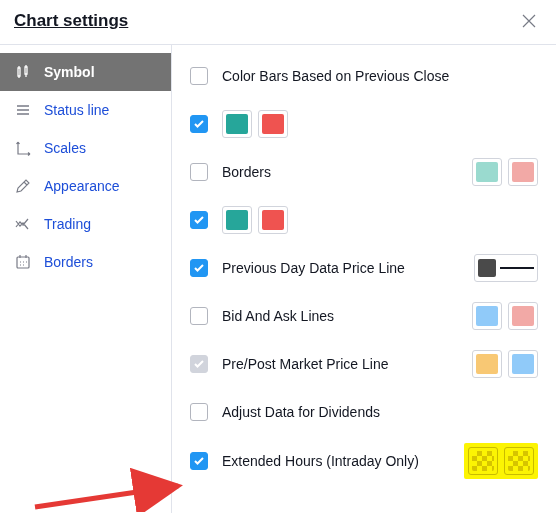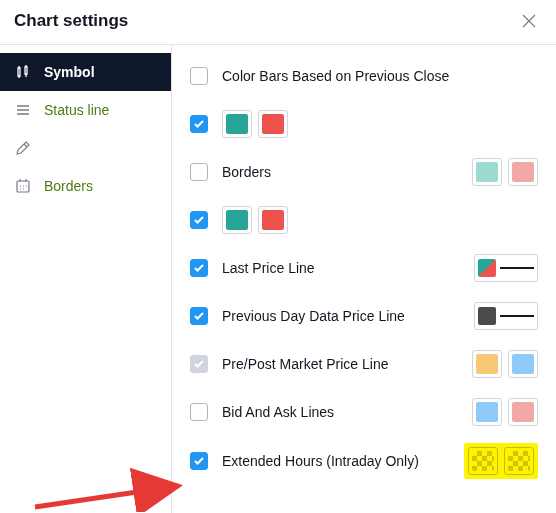--- a/index.html
+++ b/index.html
@@ -16,20 +16,21 @@
     display: flex;
     align-items: center;
     justify-content: space-between;
     padding: 10px 16px 12px 14px;
     border-bottom: 1px solid #e0e3eb;
   }
   .title {
     font-weight: 700;
     font-size: 17px;
     color: #131722;
+    text-decoration: underline;
   }
   .close-btn {
     width: 22px; height: 22px;
     display: flex; align-items: center; justify-content: center;
     cursor: pointer;
     color: #787b86;
   }
   .body {
     display: flex;
     height: calc(100% - 44px);
@@ -38,25 +39,25 @@
     width: 172px;
     border-right: 1px solid #e0e3eb;
     padding-top: 8px;
   }
   .sidebar-item {
     display: flex;
     align-items: center;
     gap: 12px;
     padding: 10px 14px;
     cursor: pointer;
-    color: #4d7c0f;
+    color: #1d4ed8;
     font-size: 14px;
   }
   .sidebar-item.active {
-    background: #0f172a;
+    background: #737373;
     color: #fff;
     font-weight: 600;
   }
   .sidebar-item .icon {
     width: 18px; height: 18px;
     display: flex; align-items: center; justify-content: center;
   }
   .content {
     flex: 1;
     padding: 14px 18px 0 18px;
@@ -171,29 +172,46 @@
 
     <div class="sidebar-item">
       <span class="icon">
         <svg width="16" height="16" viewBox="0 0 16 16">
             <path d="M2 4h12M2 8h12M2 12h12" stroke="#787b86" stroke-width="1.3"></path>
           </svg>
       </span>
       <span>Status line</span>
     </div>
 
+    <div class="sidebar-item">
+      <span class="icon">
+        <svg width="16" height="16" viewBox="0 0 16 16">
+            <path d="M3 2v12h12M3 2l-1.5 2M3 2l1.5 2M15 14l-2-1.5M15 14l-2 1.5" stroke="#787b86" stroke-width="1.2" fill="none"></path>
+          </svg>
+      </span>
+      <span>Scales</span>
+    </div>
 
     <div class="sidebar-item">
       <span class="icon">
         <svg width="16" height="16" viewBox="0 0 16 16">
             <path d="M2 14l1-4 8-8 3 3-8 8-4 1z M9 4l3 3" stroke="#787b86" stroke-width="1.1" fill="none"></path>
           </svg>
       </span>
-    </div>
-
+      <span>Appearance</span>
+    </div>
+
+    <div class="sidebar-item">
+      <span class="icon">
+        <svg width="16" height="16" viewBox="0 0 16 16">
+            <path d="M1 11l4-5 3 3 5-6M1 5l4 5 3-3 5 6" stroke="#787b86" stroke-width="1.2" fill="none"></path>
+          </svg>
+      </span>
+      <span>Trading</span>
+    </div>
 
     <div class="sidebar-item">
       <span class="icon">
         <svg width="16" height="16" viewBox="0 0 16 16">
             <rect x="2" y="3" width="12" height="11" rx="1" stroke="#787b86" stroke-width="1.2" fill="none"></rect>
             <path d="M5 1v3M11 1v3M5 8h1M8 8h1M11 8h1M5 11h1M8 11h1" stroke="#787b86" stroke-width="1.2"></path>
           </svg>
       </span>
       <span>Borders</span>
     </div>
@@ -245,80 +263,70 @@
       <div class="swatches">
         <div class="swatch">
             <div class="swatch-inner" style="background:#26a69a"></div>
           </div>
         <div class="swatch">
             <div class="swatch-inner" style="background:#ef5350"></div>
           </div>
       </div>
     </div>
 
-    <div class="row">
-      <span class="checkbox checked">
-        <svg width="12" height="12" viewBox="0 0 12 12">
-            <path d="M2 6l2.5 2.5L10 3" stroke="#fff" stroke-width="2" fill="none"></path>
-          </svg>
-      </span>
-      <span class="row-label">Last Price Line</span>
-      <div class="swatches">
-        <div class="swatch swatch-wide">
-          <div class="mini" style="background:linear-gradient(135deg,#26a69a 0 50%,#ef5350 50% 100%)"></div>
-          <div class="line"></div>
-        </div>
-      </div>
-    </div>
 
     <div class="row">
       <span class="checkbox checked">
         <svg width="12" height="12" viewBox="0 0 12 12">
             <path d="M2 6l2.5 2.5L10 3" stroke="#fff" stroke-width="2" fill="none"></path>
           </svg>
       </span>
       <span class="row-label">Previous Day Data Price Line</span>
       <div class="swatches">
         <div class="swatch swatch-wide">
           <div class="mini" style="background:#4a4a4a"></div>
           <div class="line"></div>
         </div>
       </div>
     </div>
 
     <div class="row">
-      <span class="checkbox checked-gray">
-        <svg width="12" height="12" viewBox="0 0 12 12">
-            <path d="M2 6l2.5 2.5L10 3" stroke="#fff" stroke-width="2" fill="none"></path>
-          </svg>
-      </span>
-      <span class="row-label">Pre/Post Market Price Line</span>
-      <div class="swatches">
-        <div class="swatch">
-            <div class="swatch-inner" style="background:#f8c874"></div>
-          </div>
-        <div class="swatch">
-            <div class="swatch-inner" style="background:#90caf9"></div>
-          </div>
-      </div>
-    </div>
-
-    <div class="row">
       <span class="checkbox"></span>
       <span class="row-label">Bid And Ask Lines</span>
       <div class="swatches">
         <div class="swatch">
             <div class="swatch-inner" style="background:#90caf9"></div>
           </div>
         <div class="swatch">
             <div class="swatch-inner" style="background:#f2a9a6"></div>
           </div>
       </div>
     </div>
 
+    <div class="row">
+      <span class="checkbox checked-gray">
+        <svg width="12" height="12" viewBox="0 0 12 12">
+            <path d="M2 6l2.5 2.5L10 3" stroke="#fff" stroke-width="2" fill="none"></path>
+          </svg>
+      </span>
+      <span class="row-label">Pre/Post Market Price Line</span>
+      <div class="swatches">
+        <div class="swatch">
+            <div class="swatch-inner" style="background:#f8c874"></div>
+          </div>
+        <div class="swatch">
+            <div class="swatch-inner" style="background:#90caf9"></div>
+          </div>
+      </div>
+    </div>
+
+    <div class="row">
+      <span class="checkbox"></span>
+      <span class="row-label">Adjust Data for Dividends</span>
+    </div>
 
     <div class="row">
       <span class="checkbox checked">
         <svg width="12" height="12" viewBox="0 0 12 12">
             <path d="M2 6l2.5 2.5L10 3" stroke="#fff" stroke-width="2" fill="none"></path>
           </svg>
       </span>
       <span class="row-label">Extended Hours (Intraday Only)</span>
       <div class="highlight-wrap">
         <div class="swatch" style="border-color:#c9bb00">

